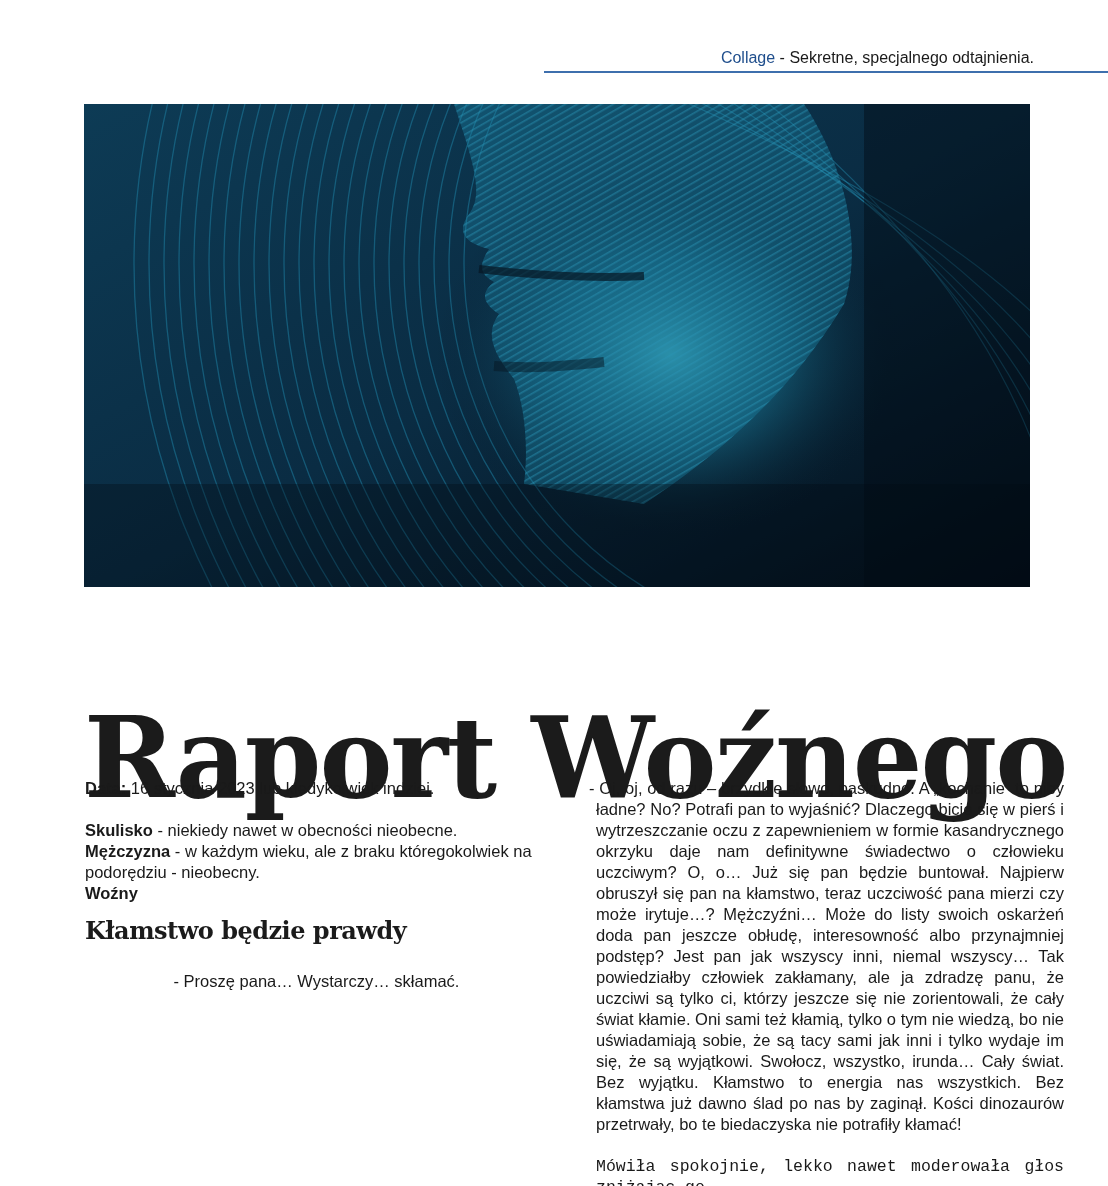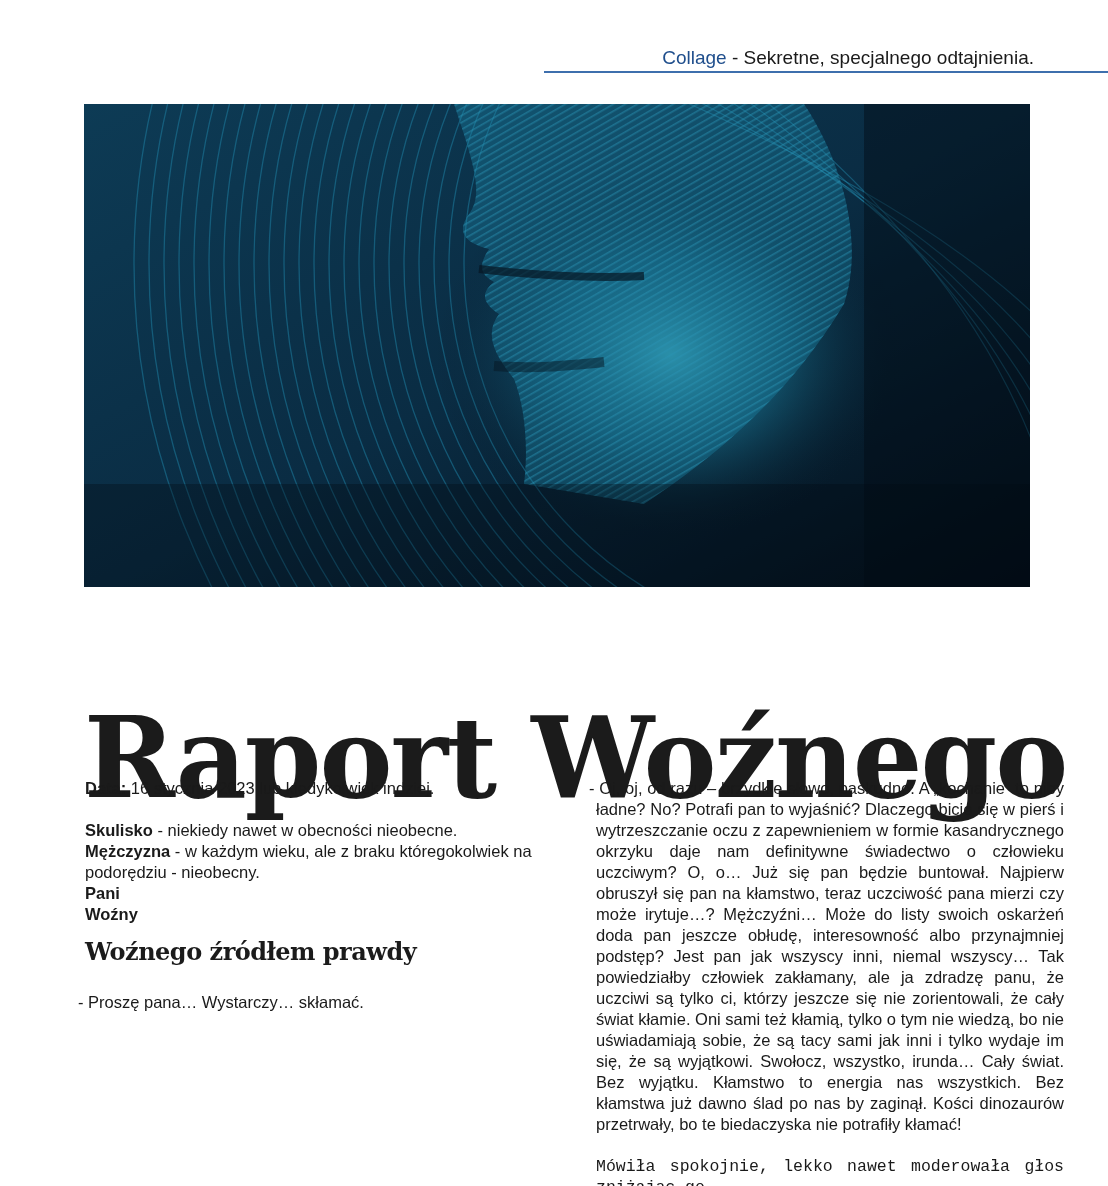--- a/index.html
+++ b/index.html
@@ -13,21 +13,21 @@
     position: relative;
     overflow: hidden;
     font-family: "Liberation Sans", sans-serif;
     color: #1a1a1a;
   }
   
   .running-header {
     position: absolute;
     top: 47px;
     right: 74px;
-    font-size: 19px;
+    font-size: 16px;
     line-height: 22px;
     white-space: nowrap;
     color: #1a1a1a;
   }
   .running-header .brand {
     color: #1f4e8c;
   }
   .header-rule {
     position: absolute;
     top: 71px;
@@ -78,21 +78,21 @@
   .gap { height: 21px; }
   .section-heading {
     font-family: "DejaVu Serif", serif;
     font-weight: bold;
     font-size: 24px;
     line-height: 30px;
     margin: 12px 0 4px 0;
     letter-spacing: -0.5px;
     color: #1b1b1b;
   }
-  .dash-line { margin-left: -7px !important; }
+  .dash-line { margin-left: -7px !important; text-align: center; }
   .hang {
     padding-left: 7px;
     text-indent: -7px;
     text-align: justify;
   }
   .justify { text-align: justify; font-family: Liberation Mono, monospace; }
 </style>
 </head>
 <body>
 
@@ -167,24 +167,23 @@
   </svg>
 </div>
 
 <h1 class="title">Raport Woźnego</h1>
 
 <div class="col col-left">
   <p><b>Data:</b><span> 16 stycznia 2023 lub kiedykolwiek indziej.</span></p>
   <div class="gap"></div>
   <p><b>Skulisko</b><span> - niekiedy nawet w obecności nieobecne.</span></p>
   <p><b>Mężczyzna</b><span> - w każdym wieku, ale z braku któregokolwiek na podorędziu - nieobecny.</span></p>
-  <p><b>Pani</b></p>
   <p><b>Woźny</b></p>
 
-  <h2 class="section-heading">Woźnego źródłem prawdy</h2>
+  <h2 class="section-heading">Kłamstwo będzie prawdy</h2>
   <div class="gap"></div>
   <p class="dash-line">- Proszę pana… Wystarczy… skłamać.</p>
   <div class="gap"></div>
 </div>
 
 <div class="col col-right">
   <p class="hang">- Oj, oj, od razu – brzydkie słowo, paskudne. A „kochanie” to niby ładne? No? Potrafi pan to wyjaśnić? Dlaczego bicie się w pierś i wytrzeszczanie oczu z zapewnieniem w formie kasandrycznego okrzyku daje nam definitywne świadectwo o człowieku uczciwym? O, o… Już się pan będzie buntował. Najpierw obruszył się pan na kłamstwo, teraz uczciwość pana mierzi czy może irytuje…? Mężczyźni… Może do listy swoich oskarżeń doda pan jeszcze obłudę, interesowność albo przynajmniej podstęp? Jest pan jak wszyscy inni, niemal wszyscy… Tak powiedziałby człowiek zakłamany, ale ja zdradzę panu, że uczciwi są tylko ci, którzy jeszcze się nie zorientowali, że cały świat kłamie. Oni sami też kłamią, tylko o tym nie wiedzą, bo nie uświadamiają sobie, że są tacy sami jak inni i tylko wydaje im się, że są wyjątkowi. Swołocz, wszystko, irunda… Cały świat. Bez wyjątku. Kłamstwo to energia nas wszystkich. Bez kłamstwa już dawno ślad po nas by zaginął. Kości dinozaurów przetrwały, bo te biedaczyska nie potrafiły kłamać!</p>
   <div class="gap"></div>
   <p class="justify" style="padding-left:7px;">Mówiła spokojnie, lekko nawet moderowała głos zniżając go</p>
 </div>

